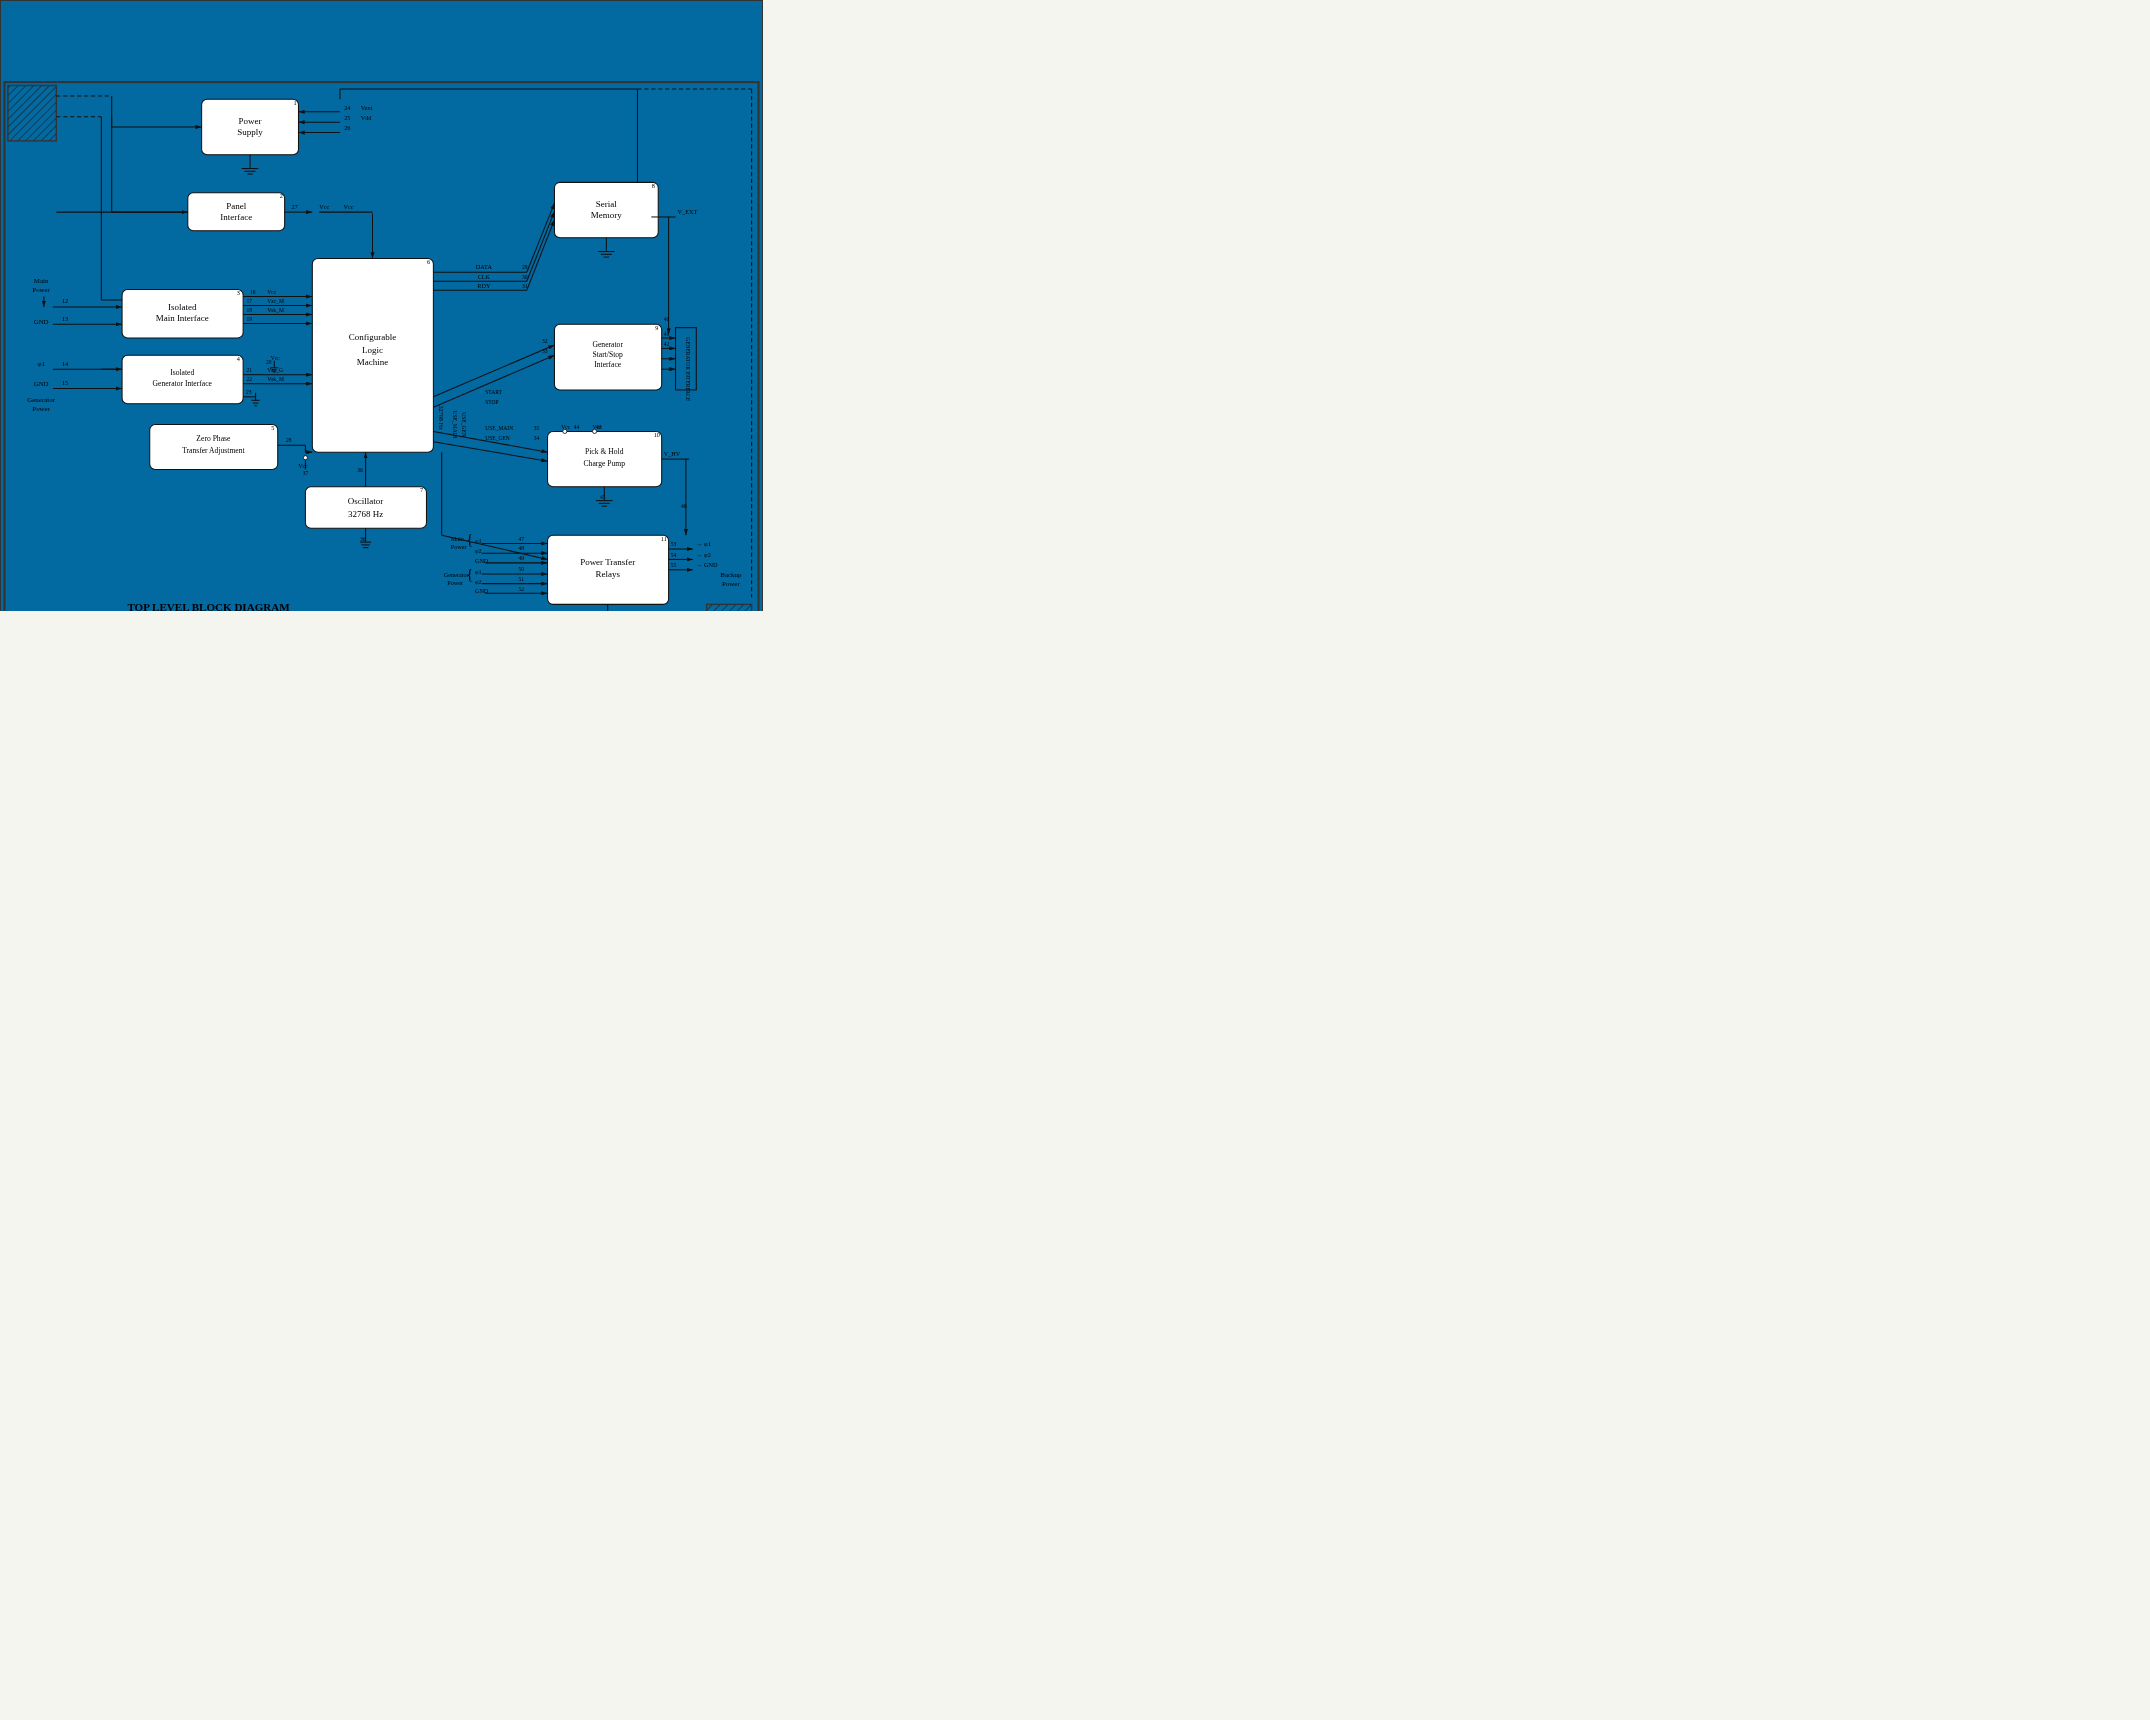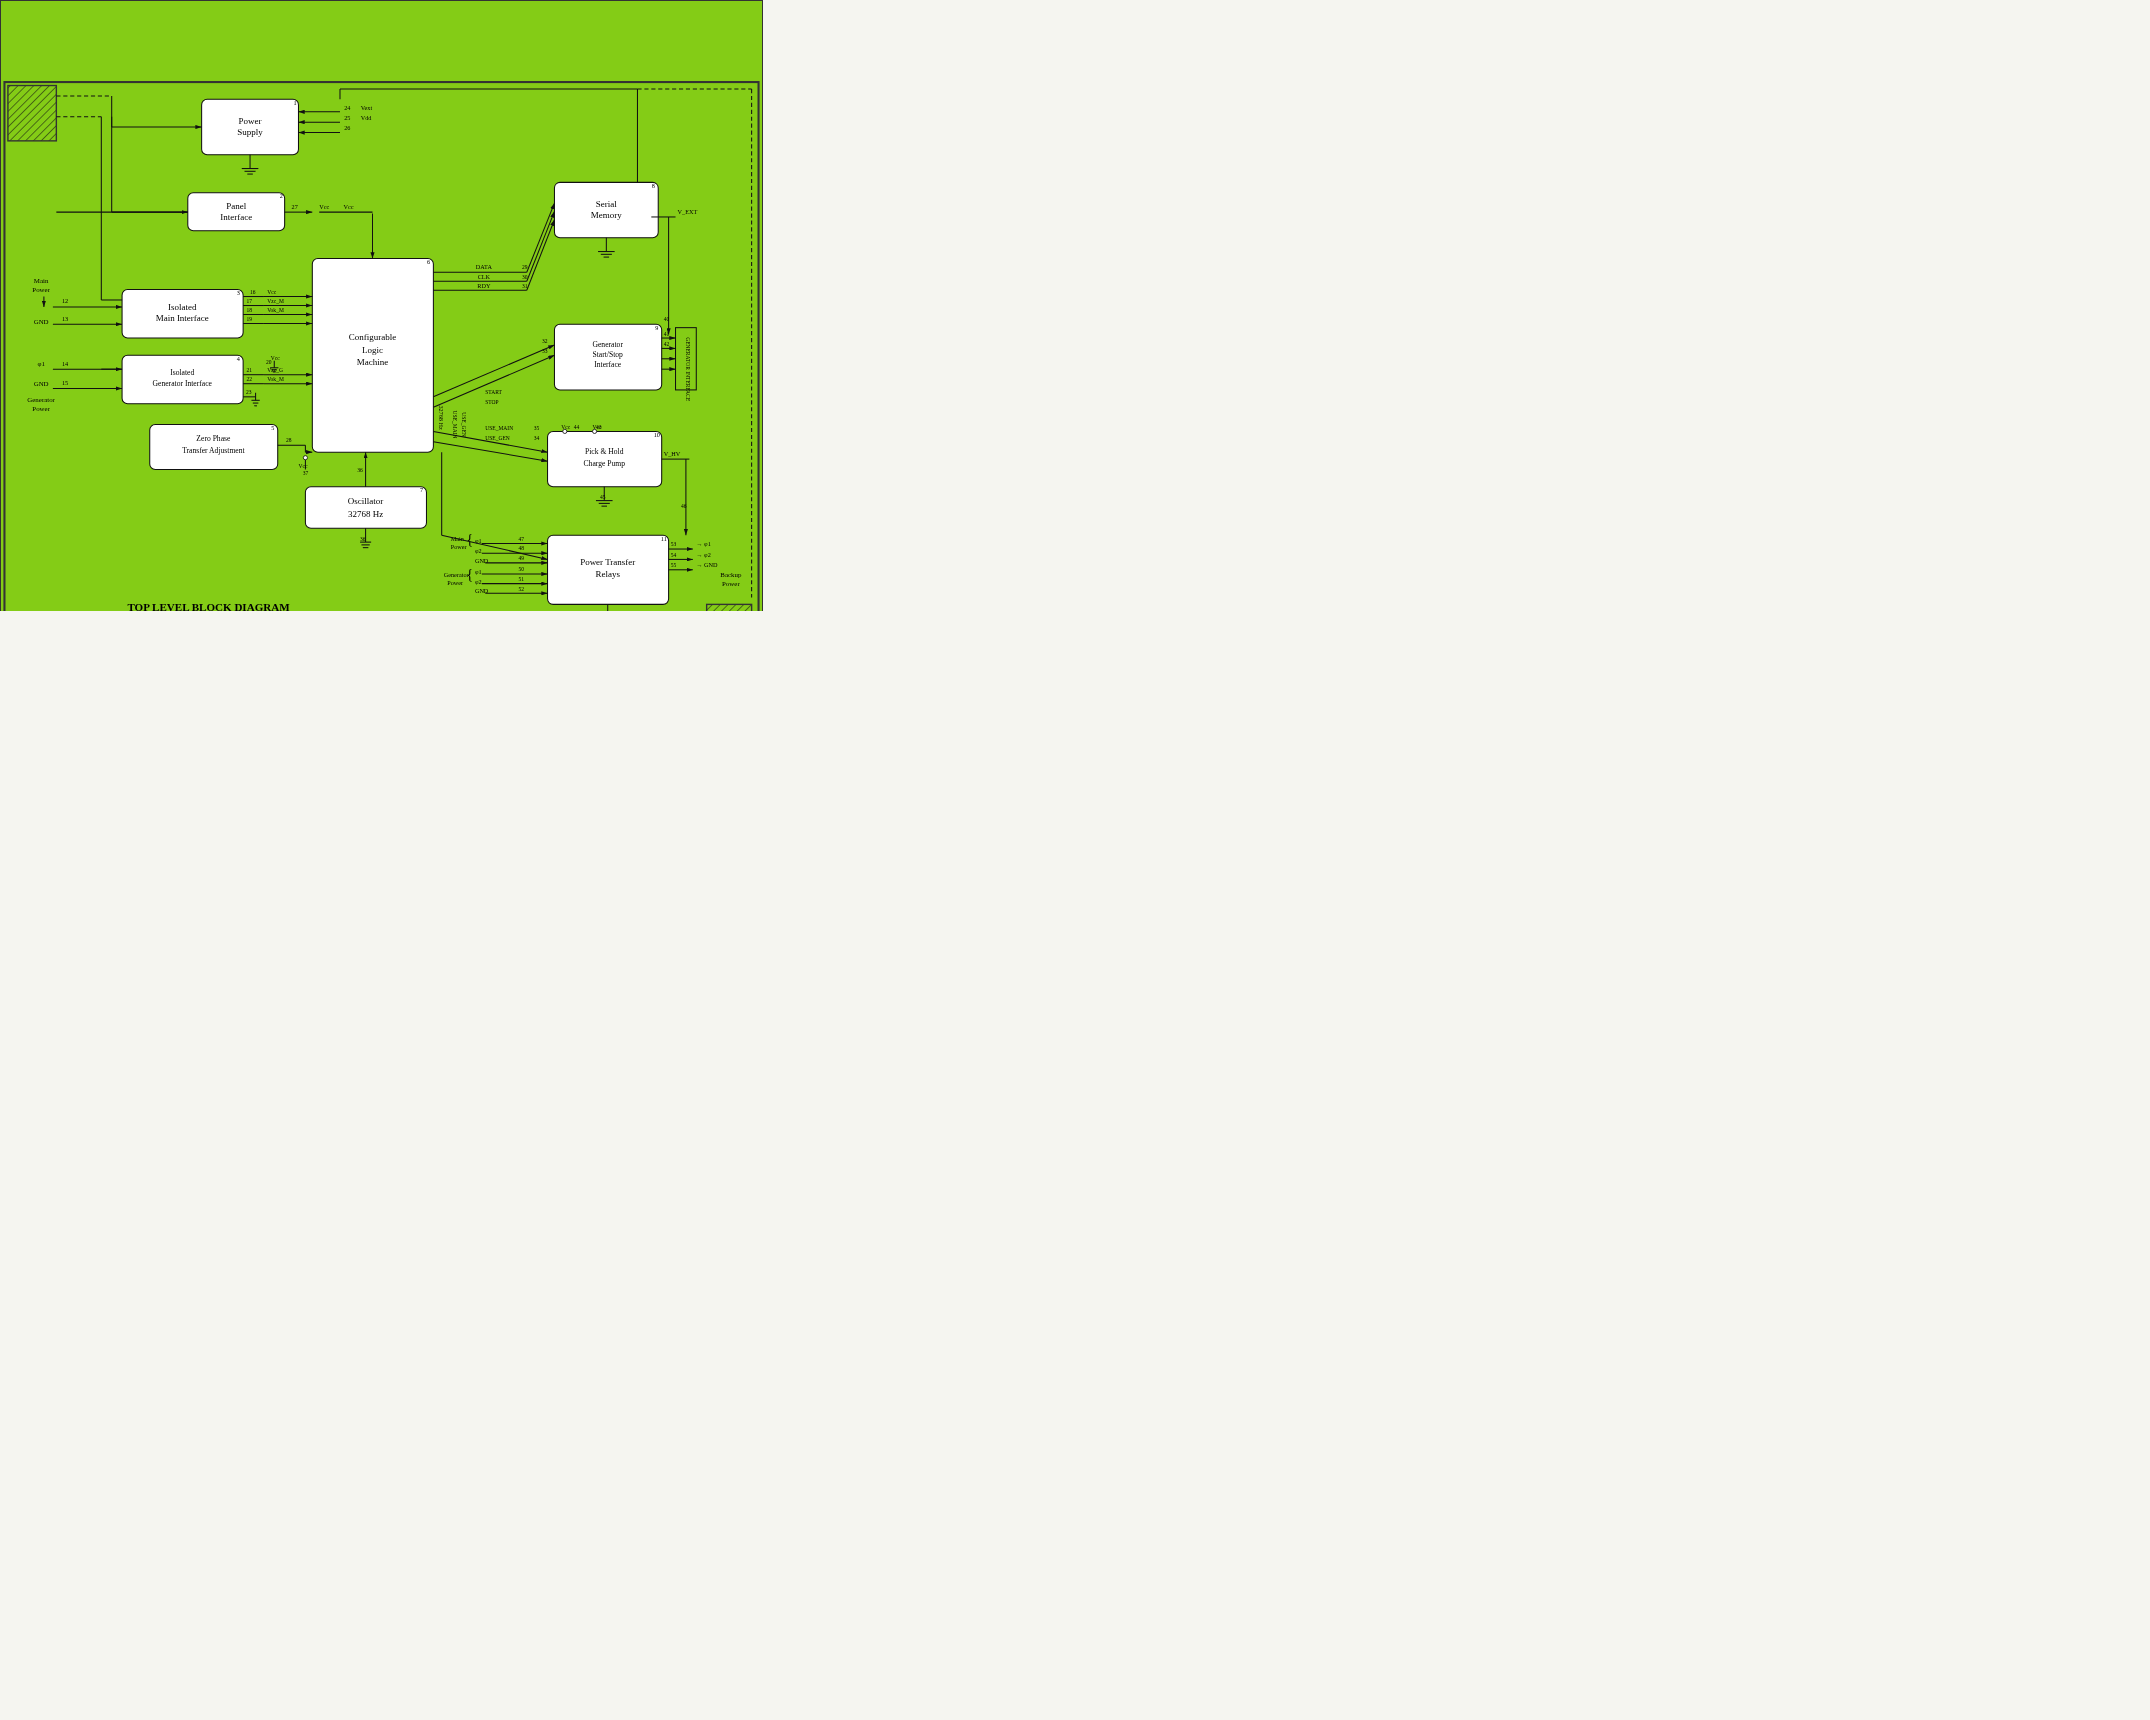--- a/index.html
+++ b/index.html
@@ -8,21 +8,21 @@
       font-family: 'Times New Roman', Times, serif;
       width: 763px;
       height: 611px;
       overflow: hidden;
       position: relative;
     }
     .diagram-container {
       position: relative;
       width: 763px;
       height: 766px;
-      background: #84cc16;
+      background: #0369a1;
       border: 1.4px solid #333;
       padding-left: 32px;
     }
     svg {
       position: absolute;
       top: 0; left: 0;
       width: 100%;
       height: 100%;
     }
     .block {

